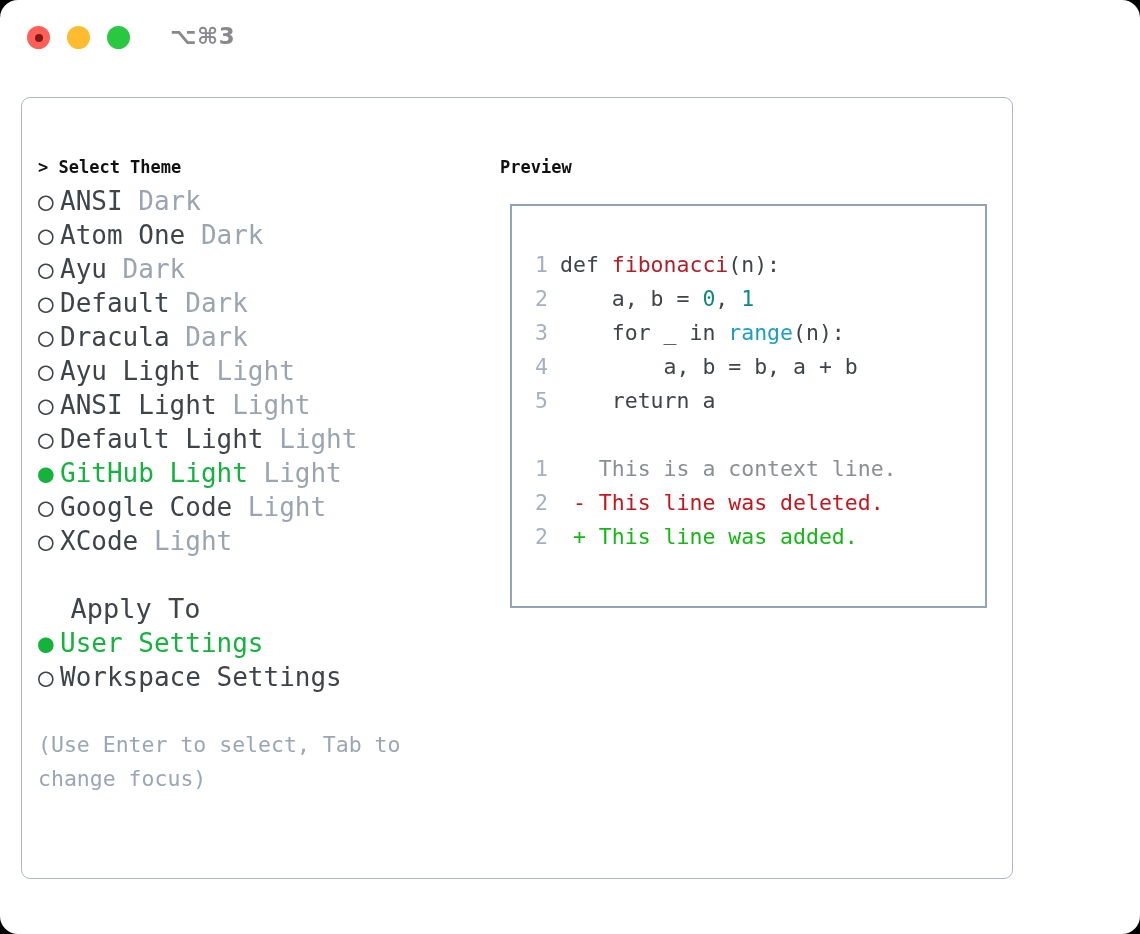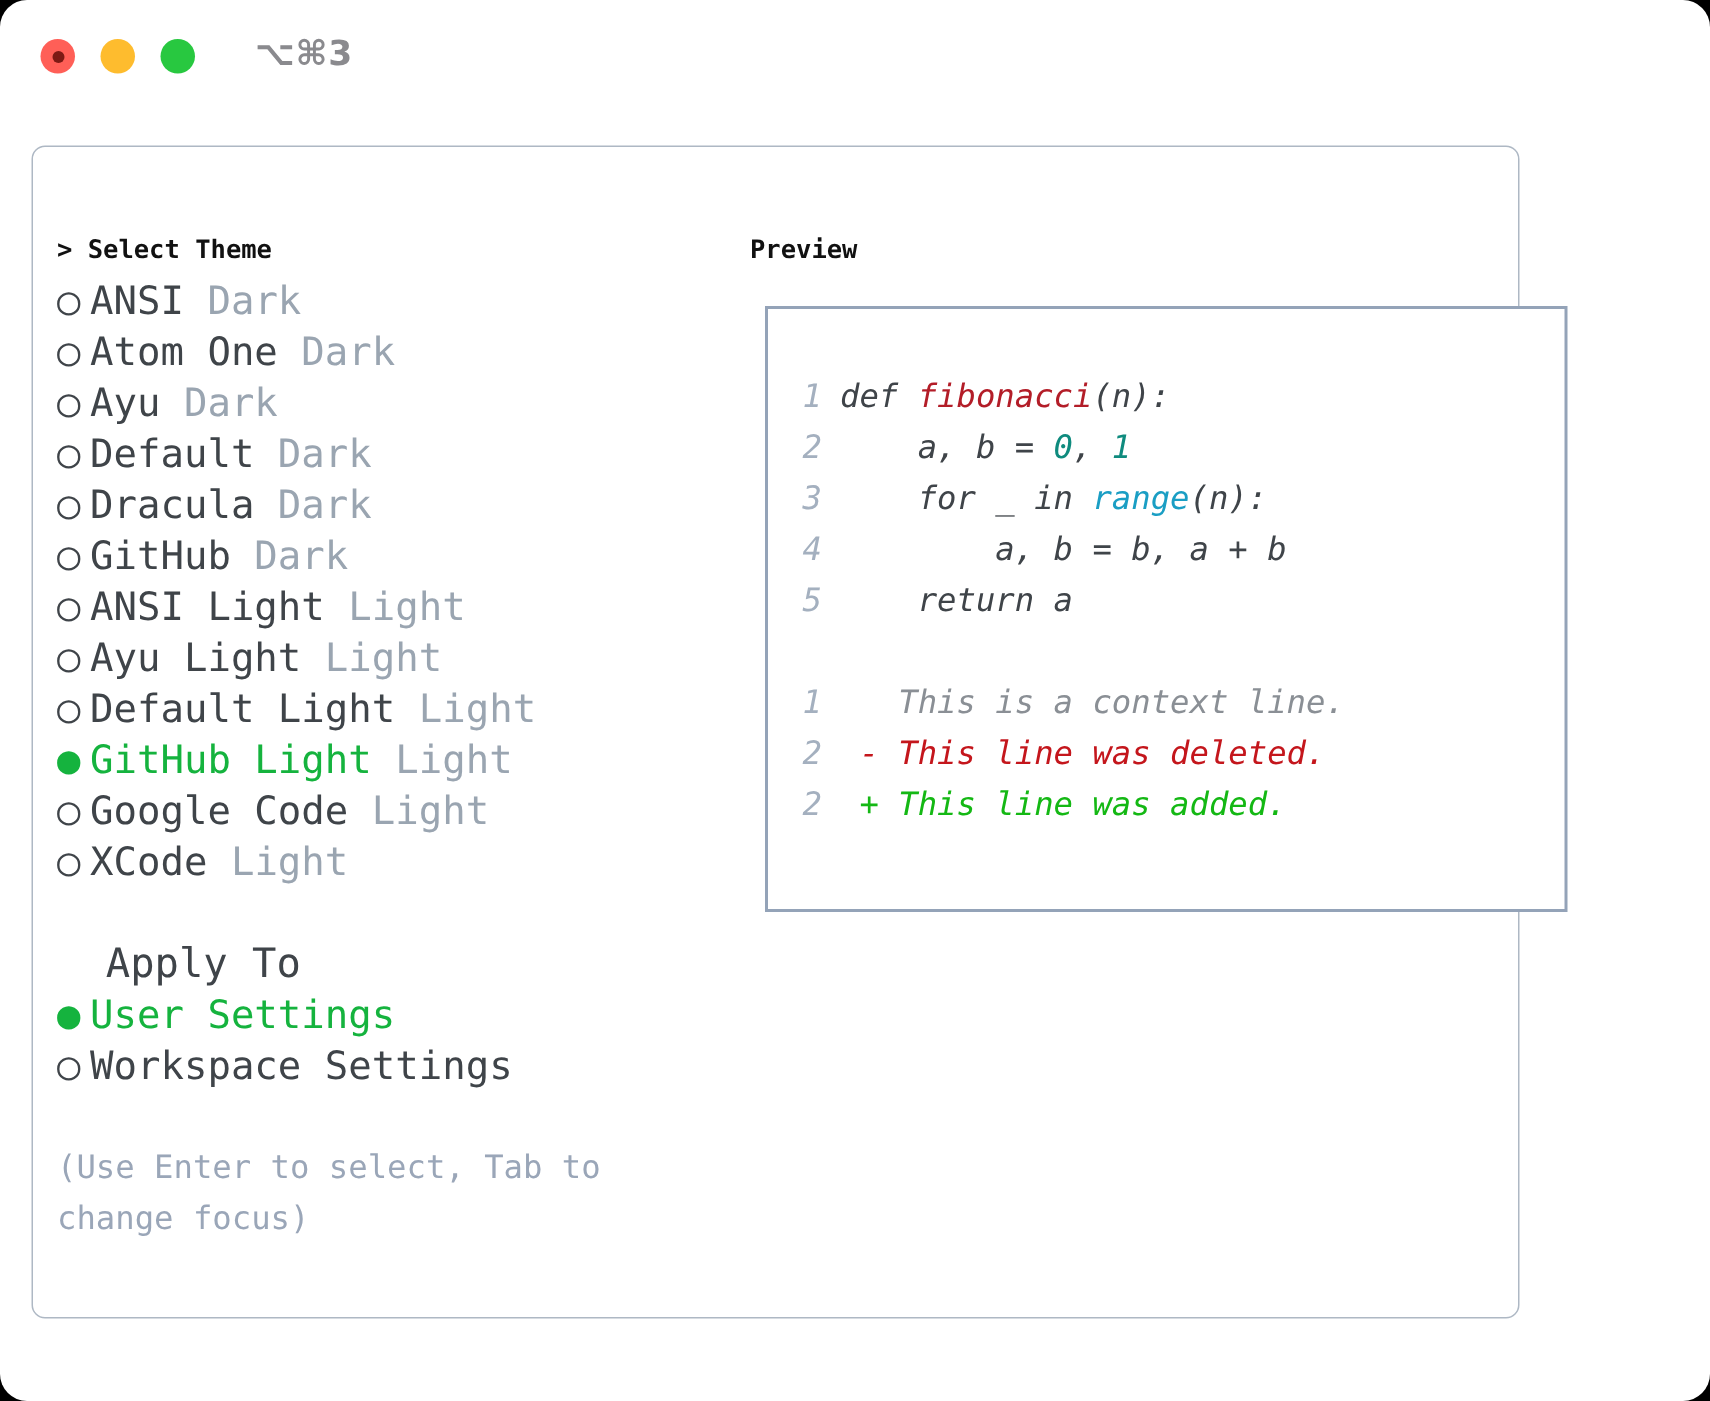--- a/index.html
+++ b/index.html
@@ -137,26 +137,25 @@
   .right-col {
     position: absolute;
     left: 478px;
     top: 52px;
     width: 490px;
   }
   .preview-box {
     position: absolute;
     left: 488px;
     top: 106px;
-    width: 535px;
+    width: 477px;
     height: 404px;
     border: 2px solid #94a3b8;
     box-sizing: border-box;
     background: #ffffff;
-    font-style: italic;
   }
   .code {
     position: absolute;
     left: 14px;
     top: 42px;
     font-size: 21.5px;
     line-height: 34px;
     white-space: pre;
   }
   .ln {
@@ -193,23 +192,22 @@
   <div class="panel">
 
     <div class="left-col">
       <div class="col-title">&gt; Select Theme</div>
       <div class="theme-list" id="theme-list">
           <div class="opt-row"><span class="bullet">○</span><span class="opt-label">ANSI</span><span class="opt-cat"> Dark</span></div>
           <div class="opt-row"><span class="bullet">○</span><span class="opt-label">Atom One</span><span class="opt-cat"> Dark</span></div>
           <div class="opt-row"><span class="bullet">○</span><span class="opt-label">Ayu</span><span class="opt-cat"> Dark</span></div>
           <div class="opt-row"><span class="bullet">○</span><span class="opt-label">Default</span><span class="opt-cat"> Dark</span></div>
           <div class="opt-row"><span class="bullet">○</span><span class="opt-label">Dracula</span><span class="opt-cat"> Dark</span></div>
-          <div class="opt-row"><span class="bullet">○</span><span class="opt-label">GitHub</span><span class="opt-cat"> Dark</span></div>
+          <div class="opt-row"><span class="bullet">○</span><span class="opt-label">Ayu Light</span><span class="opt-cat"> Light</span></div>
           <div class="opt-row"><span class="bullet">○</span><span class="opt-label">ANSI Light</span><span class="opt-cat"> Light</span></div>
-          <div class="opt-row"><span class="bullet">○</span><span class="opt-label">Ayu Light</span><span class="opt-cat"> Light</span></div>
           <div class="opt-row"><span class="bullet">○</span><span class="opt-label">Default Light</span><span class="opt-cat"> Light</span></div>
           <div class="opt-row sel"><span class="bullet on">●</span><span class="opt-label">GitHub Light</span><span class="opt-cat"> Light</span></div>
           <div class="opt-row"><span class="bullet">○</span><span class="opt-label">Google Code</span><span class="opt-cat"> Light</span></div>
           <div class="opt-row"><span class="bullet">○</span><span class="opt-label">XCode</span><span class="opt-cat"> Light</span></div>
         </div>
       <div class="section-head">  Apply To</div>
       <div class="apply-list" id="apply-list">
           <div class="opt-row sel"><span class="bullet on">●</span><span class="opt-label">User Settings</span></div>
           <div class="opt-row"><span class="bullet">○</span><span class="opt-label">Workspace Settings</span></div>
         </div>

